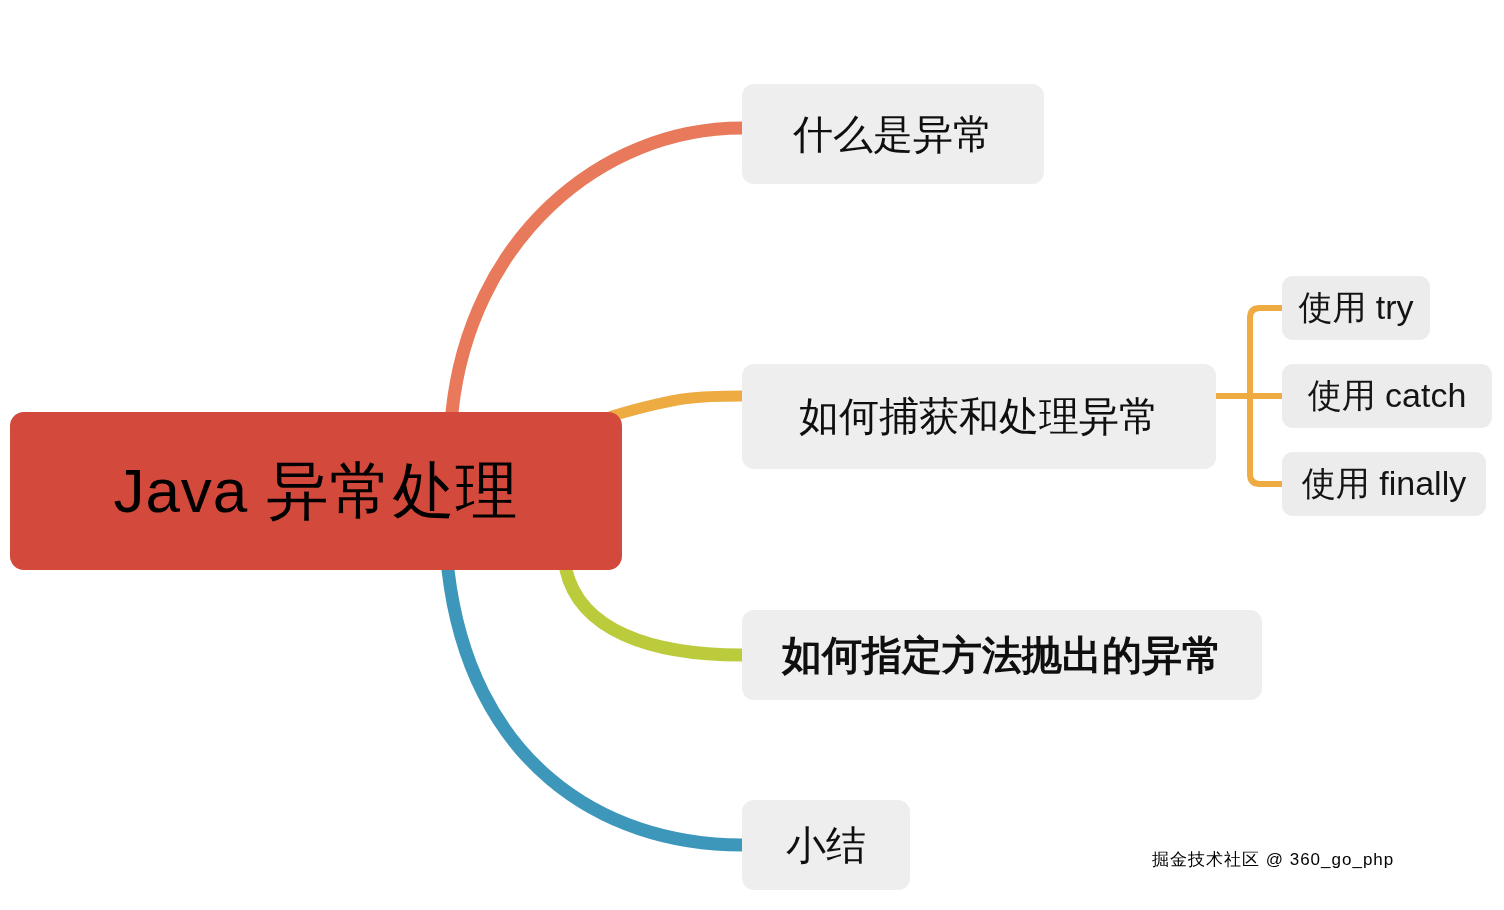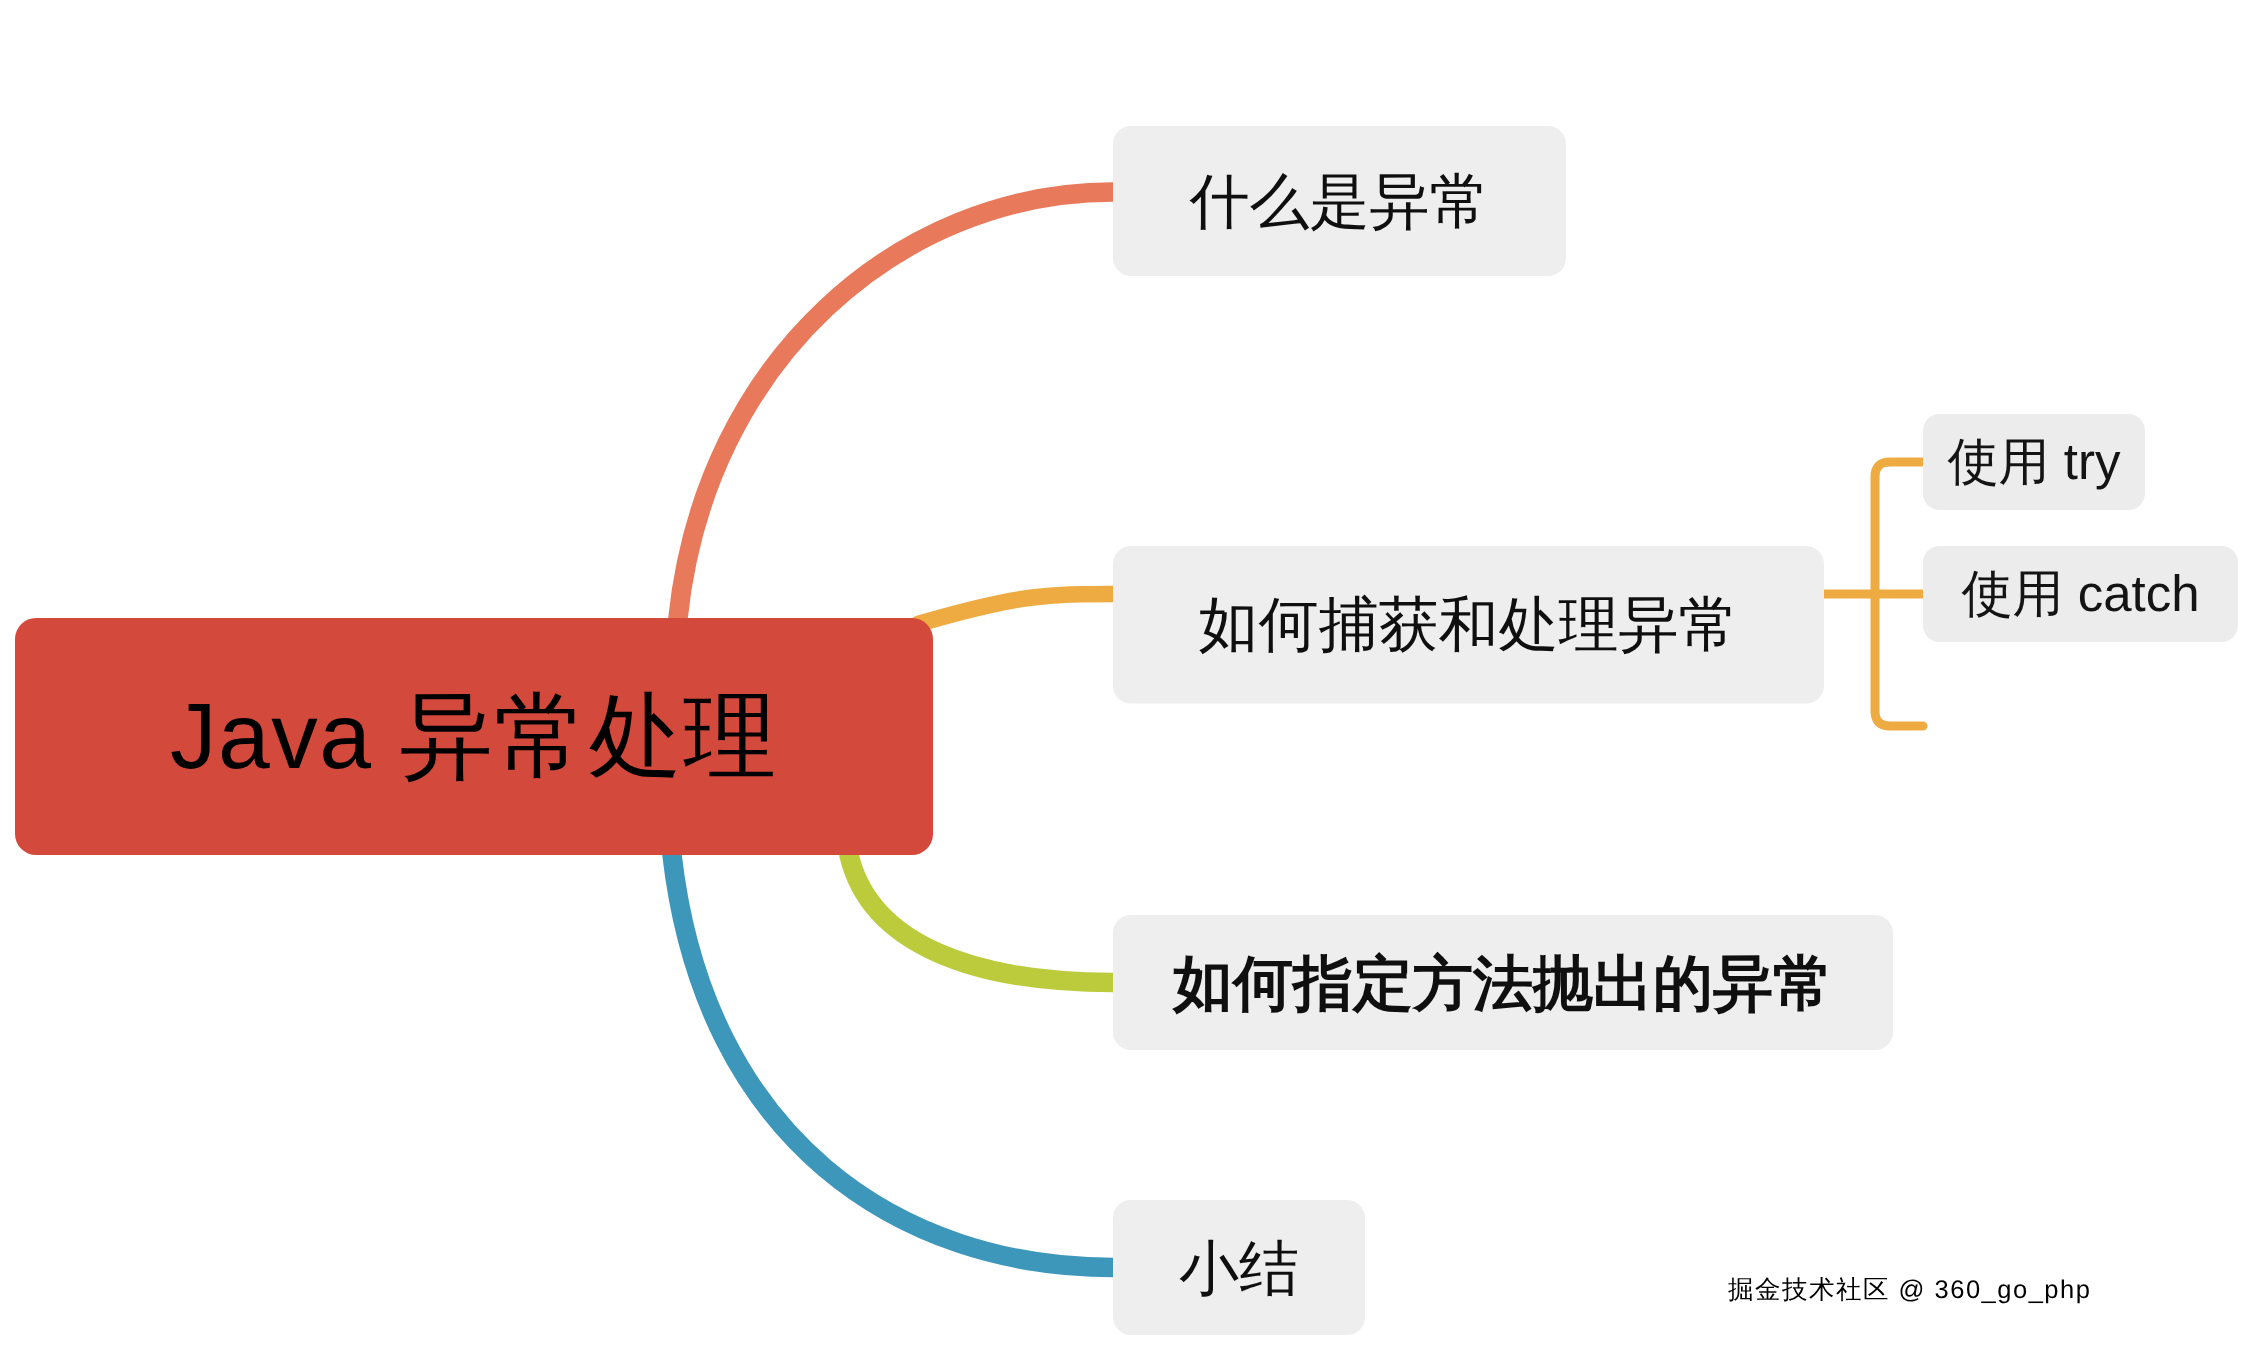--- a/index.html
+++ b/index.html
@@ -106,16 +106,19 @@
   </div>
 
   <div class="node leaf-node" style="left:1282px; top:276px; width:148px; height:64px;">
     <span>使用 try</span>
   </div>
 
   <div class="node leaf-node" style="left:1282px; top:364px; width:210px; height:64px;">
     <span>使用 catch</span>
   </div>
 
+  <div class="node leaf-node" style="left:1282px; top:452px; width:204px; height:64px;">
+    <span>使用 finally</span>
+  </div>
 
   <div class="watermark" style="left:1152px; top:848px;">掘金技术社区 @ 360_go_php</div>
 
 </div>
 
 </body></html>

